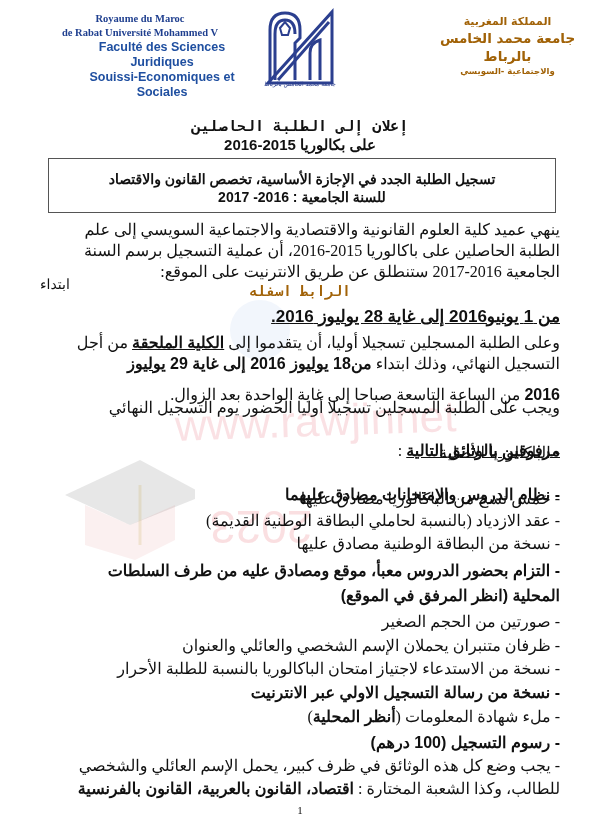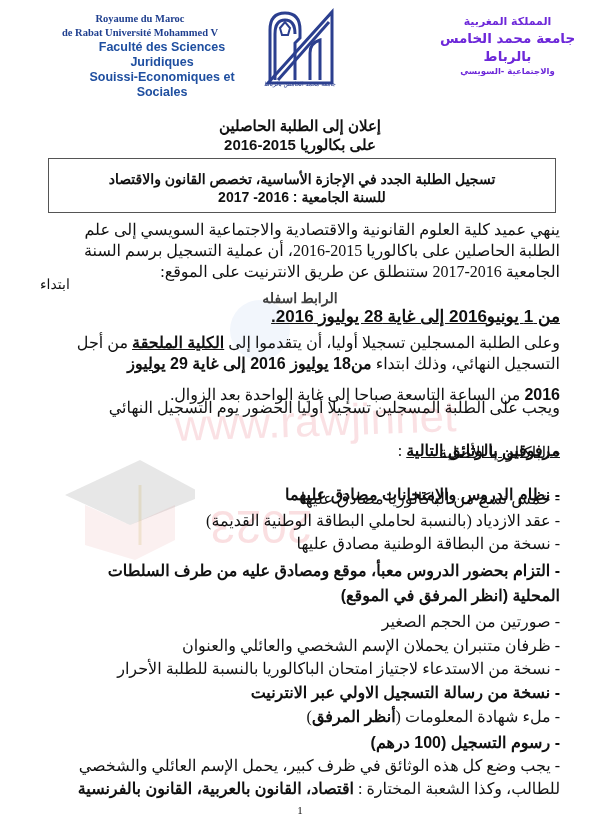--- a/index.html
+++ b/index.html
@@ -5,36 +5,36 @@
   html, body { margin: 0; padding: 0; }
   body {
     width: 600px; height: 825px; background: #ffffff; position: relative; overflow: hidden;
     font-family: "DejaVu Sans", sans-serif; color: #111;
   }
   .abs { position: absolute; }
   
   .hdr-fr { left: 40px; top: 12px; width: 200px; text-align: center; color: #1f3f8f; }
   .hdr-fr .l1, .hdr-fr .l2 { font-family: "Liberation Serif", serif; font-weight: bold; font-size: 10.5px; line-height: 14px; }
   .hdr-fr .l3, .hdr-fr .l4 { font-family: "Liberation Sans", sans-serif; font-weight: bold; font-size: 12.5px; line-height: 15px; color: #1f4fa0; margin-left: 44px; }
-  .hdr-ar { left: 420px; top: 14px; width: 175px; text-align: center; direction: rtl; color: #6d28d9; font-family: "DejaVu Sans", sans-serif; font-weight: bold; }
+  .hdr-ar { left: 420px; top: 14px; width: 175px; text-align: center; direction: rtl; color: #a16207; font-family: "DejaVu Sans", sans-serif; font-weight: bold; }
   .hdr-ar .l1 { font-size: 11px; line-height: 15px; }
   .hdr-ar .l2 { font-size: 13.5px; line-height: 18px; }
   .hdr-ar .l3, .hdr-ar .l4 { font-size: 8.5px; line-height: 12px; }
   .logo { left: 250px; top: 8px; width: 100px; height: 90px; }
   .logo-caption { left: 250px; top: 80px; width: 100px; text-align: center; font-size: 6px; color: #2b3f8f; direction: rtl; }
 
   
   .title-block { left: 0; width: 600px; text-align: center; direction: rtl; font-family: "Liberation Sans", sans-serif; font-weight: bold; font-size: 15px; color: #111; }
-  .t1 { top: 117px; }
+  .t1 { top: 117px; font-family: Liberation Mono, monospace; }
   .t2 { top: 136px; }
   .boxed { left: 48px; top: 158px; width: 508px; height: 55px; border: 1px solid #555; box-sizing: border-box; text-align: center; direction: rtl; font-family: "Liberation Sans", sans-serif; font-weight: bold; font-size: 14px; line-height: 18px; padding-top: 11px; }
   .line { position: absolute; right: 40px; direction: rtl; font-family: "Liberation Serif", serif; font-size: 16px; line-height: 21px; white-space: nowrap; color: #111; }
   .b { font-weight: bold; font-family: "Liberation Sans", sans-serif; }
   .u { text-decoration: underline; }
-  .link { color: #404040; font-weight: bold; font-family: Liberation Serif, serif; font-size: 14px; margin-top: 7px; }
+  .link { color: #a16207; font-weight: bold; font-family: Liberation Mono, monospace; font-size: 14px; }
   .big { font-size: 17px; }
 
   
   .wm { color: rgba(230,120,130,0.22); font-family: "Liberation Sans", sans-serif; font-size: 44px; transform: rotate(-2deg); }
   .wm2 { color: rgba(230,110,120,0.22); font-family: "Liberation Sans", sans-serif; font-size: 46px; transform: rotate(180deg); }
   .page-num { left: 0; width: 600px; top: 804px; text-align: center; font-family: "Liberation Serif", serif; font-size: 11px; }
 </style>
 </head>
 <body>
 
@@ -107,21 +107,21 @@
 <div class="line" style="top:488px;">- خمس نسخ من الباكالوريا مصادق عليها</div>
 <div class="line" style="top:510px;">- عقد الازدياد (بالنسبة لحاملي البطاقة الوطنية القديمة)</div>
 <div class="line" style="top:533px;"> - نسخة من البطاقة الوطنية مصادق  عليها</div>
 <div class="line b" style="top:560px;">-  التزام بحضور الدروس معبأ، موقع ومصادق عليه من طرف السلطات</div>
 <div class="line b" style="top:585px;">المحلية (انظر المرفق في الموقع)</div>
 <div class="line" style="top:611px;">- صورتين من الحجم الصغير</div>
 <div class="line" style="top:635px;">- ظرفان متنبران يحملان الإسم الشخصي والعائلي  والعنوان</div>
 <div class="line" style="top:658px;">- نسخة من الاستدعاء لاجتياز امتحان الباكالوريا بالنسبة للطلبة الأحرار</div>
 <div class="line b" style="top:682px;"> - نسخة من رسالة التسجيل الاولي عبر الانترنيت</div>
 <div class="line" style="top:706px;">
-  <span>- ملء شهادة المعلومات (</span><span class="b">أنظر المرفق</span><span>)</span>
+  <span>- ملء شهادة المعلومات (</span><span class="b">أنظر المحلية</span><span>)</span>
 </div>
 <div class="line b" style="top:732px;">- رسوم التسجيل (100 درهم)</div>
 
 <div class="line" style="top:755px;">- يجب وضع كل هذه الوثائق في ظرف كبير، يحمل الإسم العائلي والشخصي</div>
 <div class="line" style="top:778px;">
   <span>للطالب، وكذا الشعبة المختارة : </span><span class="b">اقتصاد، القانون بالعربية، القانون بالفرنسية</span>
 </div>
 
 <div class="abs page-num">1</div>
 

